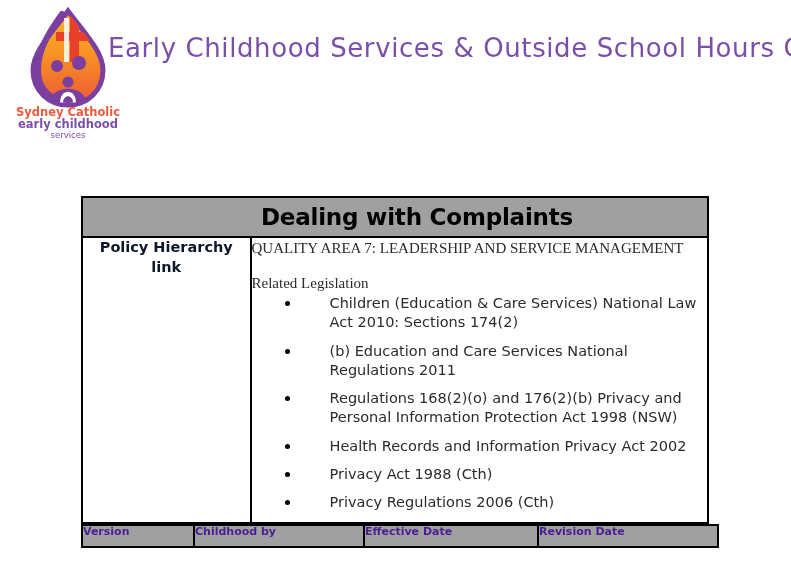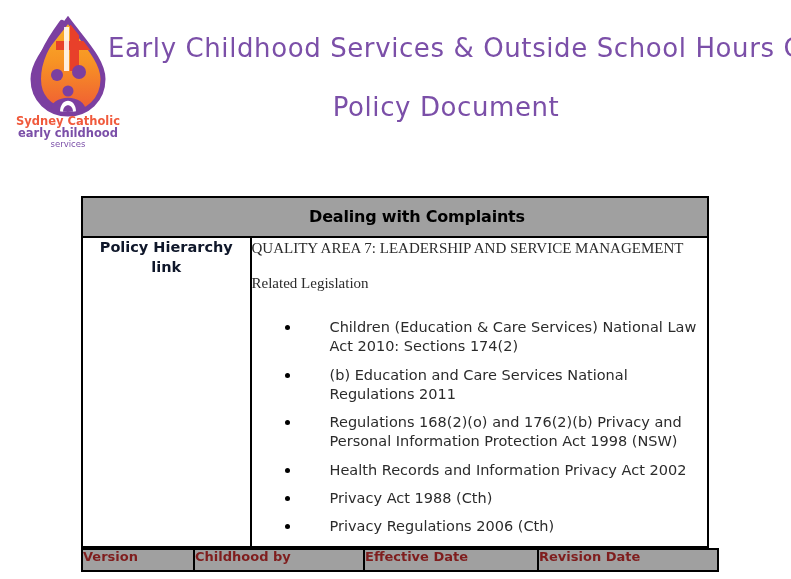--- a/index.html
+++ b/index.html
@@ -18,21 +18,21 @@
   
   .doc-header {
     position: relative;
     height: 170px;
     width: 791px;
   }
 
   .brand-logo {
     position: absolute;
     left: 16px;
-    top: 15px;
+    top: 6px;
     width: 104px;
     height: 134px;
   }
   .brand-logo svg { display: block; }
 
   .header-titles {
     position: absolute;
     left: 108px;
     top: 34px;
     width: 676px;
@@ -79,21 +79,21 @@
 
   .title-cell {
     background: #a0a0a0;
     text-align: center;
     height: 38px;
     padding: 0;
   }
   .title-cell .title-text {
     font-family: "DejaVu Sans", sans-serif;
     font-weight: 700;
-    font-size: 16px;
+    font-size: 23px;
     letter-spacing: -0.2px;
     color: #000000;
     line-height: 38px;
     display: block;
     padding-left: 44px;
   }
 
   .hierarchy-label-cell {
     width: 168px;
     text-align: center;
@@ -114,21 +114,21 @@
   }
 
   .qa-heading,
   .related-heading {
     font-family: Liberation Serif, serif;
     font-size: 15px;
     color: #2b2b2b;
     line-height: 1.4;
     margin: 0 0 14px 0;
   }
-  .related-heading { margin-bottom: 24px; }
+  .related-heading { margin-bottom: 0; }
 
   ul.legislation-list {
     list-style: none;
     margin: 0;
     padding: 0;
   }
   ul.legislation-list li {
     position: relative;
     padding-left: 78px;
     margin-bottom: 9px;
@@ -150,22 +150,22 @@
 
   
   .meta-head-cell {
     background: #a0a0a0;
     padding: 2px 6px 0 6px;
     height: 20px;
   }
   .meta-head-cell .meta-text {
     font-family: "DejaVu Sans", sans-serif;
     font-weight: 700;
-    font-size: 13px;
-    color: #7f1d1d;
+    font-size: 11px;
+    color: #4c1d95;
     line-height: 1.15;
     display: block;
     white-space: nowrap;
   }
   .col-version   { width: 110px; }
   .col-authorised{ width: 168px; }
   .col-effective { width: 172px; margin-top: 40px; }
   .col-revision  { width: 178px; }
 </style>
 </head>
@@ -209,21 +209,20 @@
       </g>
 
       <text x="52" y="110" text-anchor="middle" font-family="DejaVu Sans, sans-serif" font-size="11.5" font-weight="700" fill="#f05a3c">Sydney Catholic</text>
       <text x="52" y="122" text-anchor="middle" font-family="DejaVu Sans, sans-serif" font-size="11.5" font-weight="700" fill="#7b4fa8">early childhood</text>
       <text x="52" y="132" text-anchor="middle" font-family="DejaVu Sans, sans-serif" font-size="8.5" fill="#7b4fa8">services</text>
     </svg>
   </div>
 
   <div class="header-titles">
     <div class="title-main">Early Childhood Services &amp; Outside School Hours Care</div>
-    <div class="title-sub">Policy Document</div>
   </div>
 
 </div>
 
 <div class="policy-table-wrap">
   <table class="policy-table">
     <colgroup>
       <col style="width:168px">
       <col style="width:456px">
     </colgroup>

